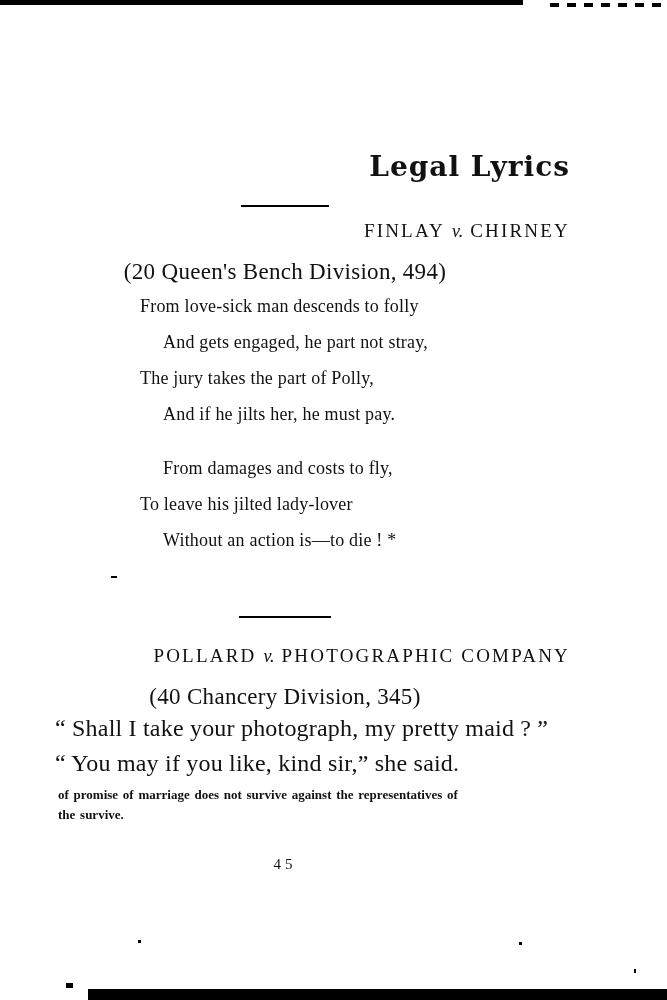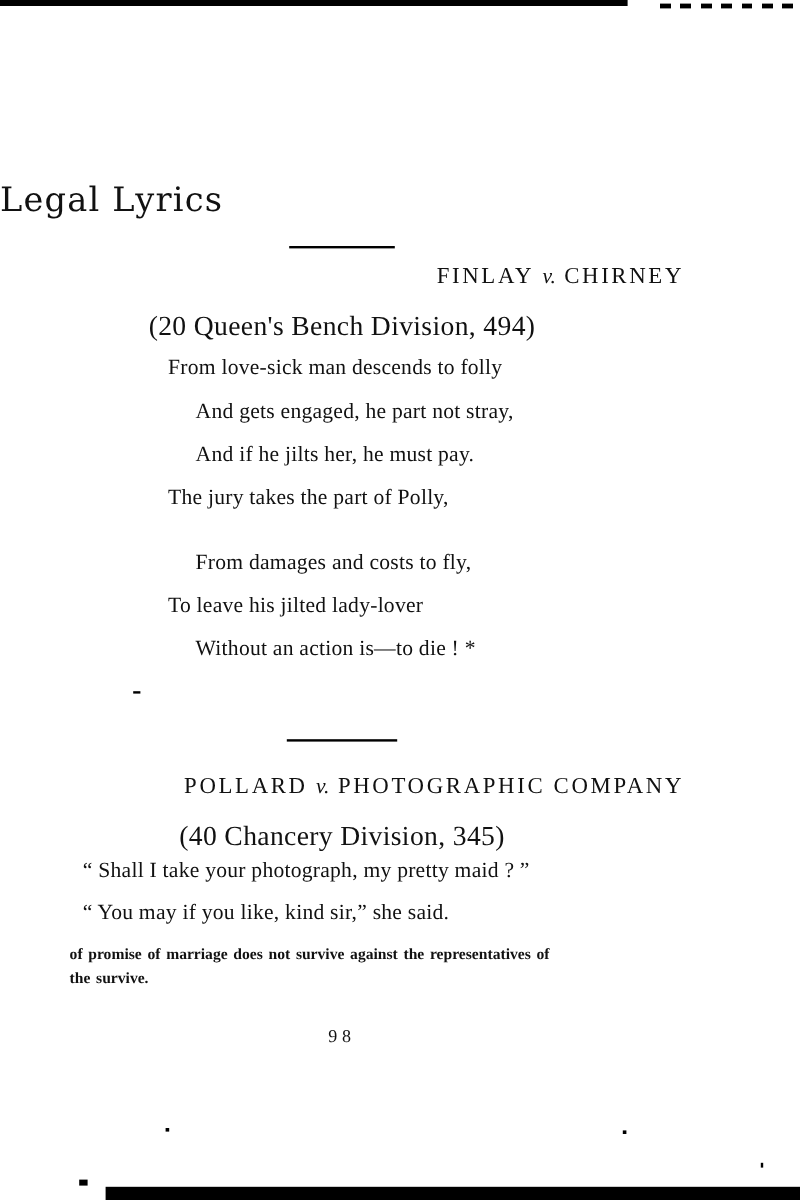--- a/index.html
+++ b/index.html
@@ -45,23 +45,23 @@
   .speck {
     position: absolute;
     background: #000;
   }
   
   .title {
     position: absolute;
     top: 150px; left: 0;
     width: 100%;
     margin: 0;
-    text-align: left;
+    text-align: right;
     font-family: "DejaVu Serif", serif;
-    font-weight: normal;
+    font-weight: bold;
     font-size: 28px;
     letter-spacing: 1px;
   }
   .rule {
     position: absolute;
     left: 0; right: 0;
     margin: 0 auto;
     height: 0;
     border-top: 2px solid #000;
   }
@@ -108,22 +108,22 @@
   .line {
     font-size: 18px;
     line-height: 36px;
     letter-spacing: 0.2px;
     white-space: nowrap;
   }
   .line.indent { padding-left: 23px; }
   
   .quote-line {
     position: absolute;
-    left: 69px;
-    font-size: 18px;
+    left: 55px;
+    font-size: 24px;
     letter-spacing: 0.2px;
     white-space: nowrap;
   }
   .quote1 { top: 715px; }
   .quote2 { top: 750px; }
   
   .footnote {
     position: absolute;
     top: 785px; left: 58px;
     width: 462px;
@@ -162,22 +162,22 @@
     <h1 class="title">Legal Lyrics</h1>
     <div class="rule rule1"></div>
 
     <h2 class="case-heading heading1"><span>FINLAY</span><span class="versus">v.</span><span>CHIRNEY</span></h2>
 
     <p class="citation citation1">(20 Queen's Bench Division, 494)</p>
 
     <div class="stanza stanza1">
       <div class="line">From love-sick man descends to folly</div>
       <div class="line indent">And gets engaged, he part not stray,</div>
+      <div class="line">The jury takes the part of Polly,</div>
       <div class="line indent">And if he jilts her, he must pay.</div>
-      <div class="line">The jury takes the part of Polly,</div>
     </div>
 
     <div class="stanza stanza2">
       <div class="line indent">From damages and costs to fly,</div>
       <div class="line">To leave his jilted lady-lover</div>
       <div class="line indent">Without an action is—to die ! *</div>
     </div>
 
     <div class="rule rule2"></div>
 
@@ -186,16 +186,16 @@
     <p class="citation citation2">(40 Chancery Division, 345)</p>
 
     <div class="quote-line quote1">“ Shall I take your photograph, my pretty maid ? ”</div>
     <div class="quote-line quote2">“ You may if you like, kind sir,” she said.</div>
 
     <div class="footnote">
       <div>of promise of marriage does not survive against the representatives of</div>
       <div>the survive.</div>
     </div>
 
-    <div class="page-number">98</div>
+    <div class="page-number">45</div>
 
   </div>
 </div>
 
 </body></html>

